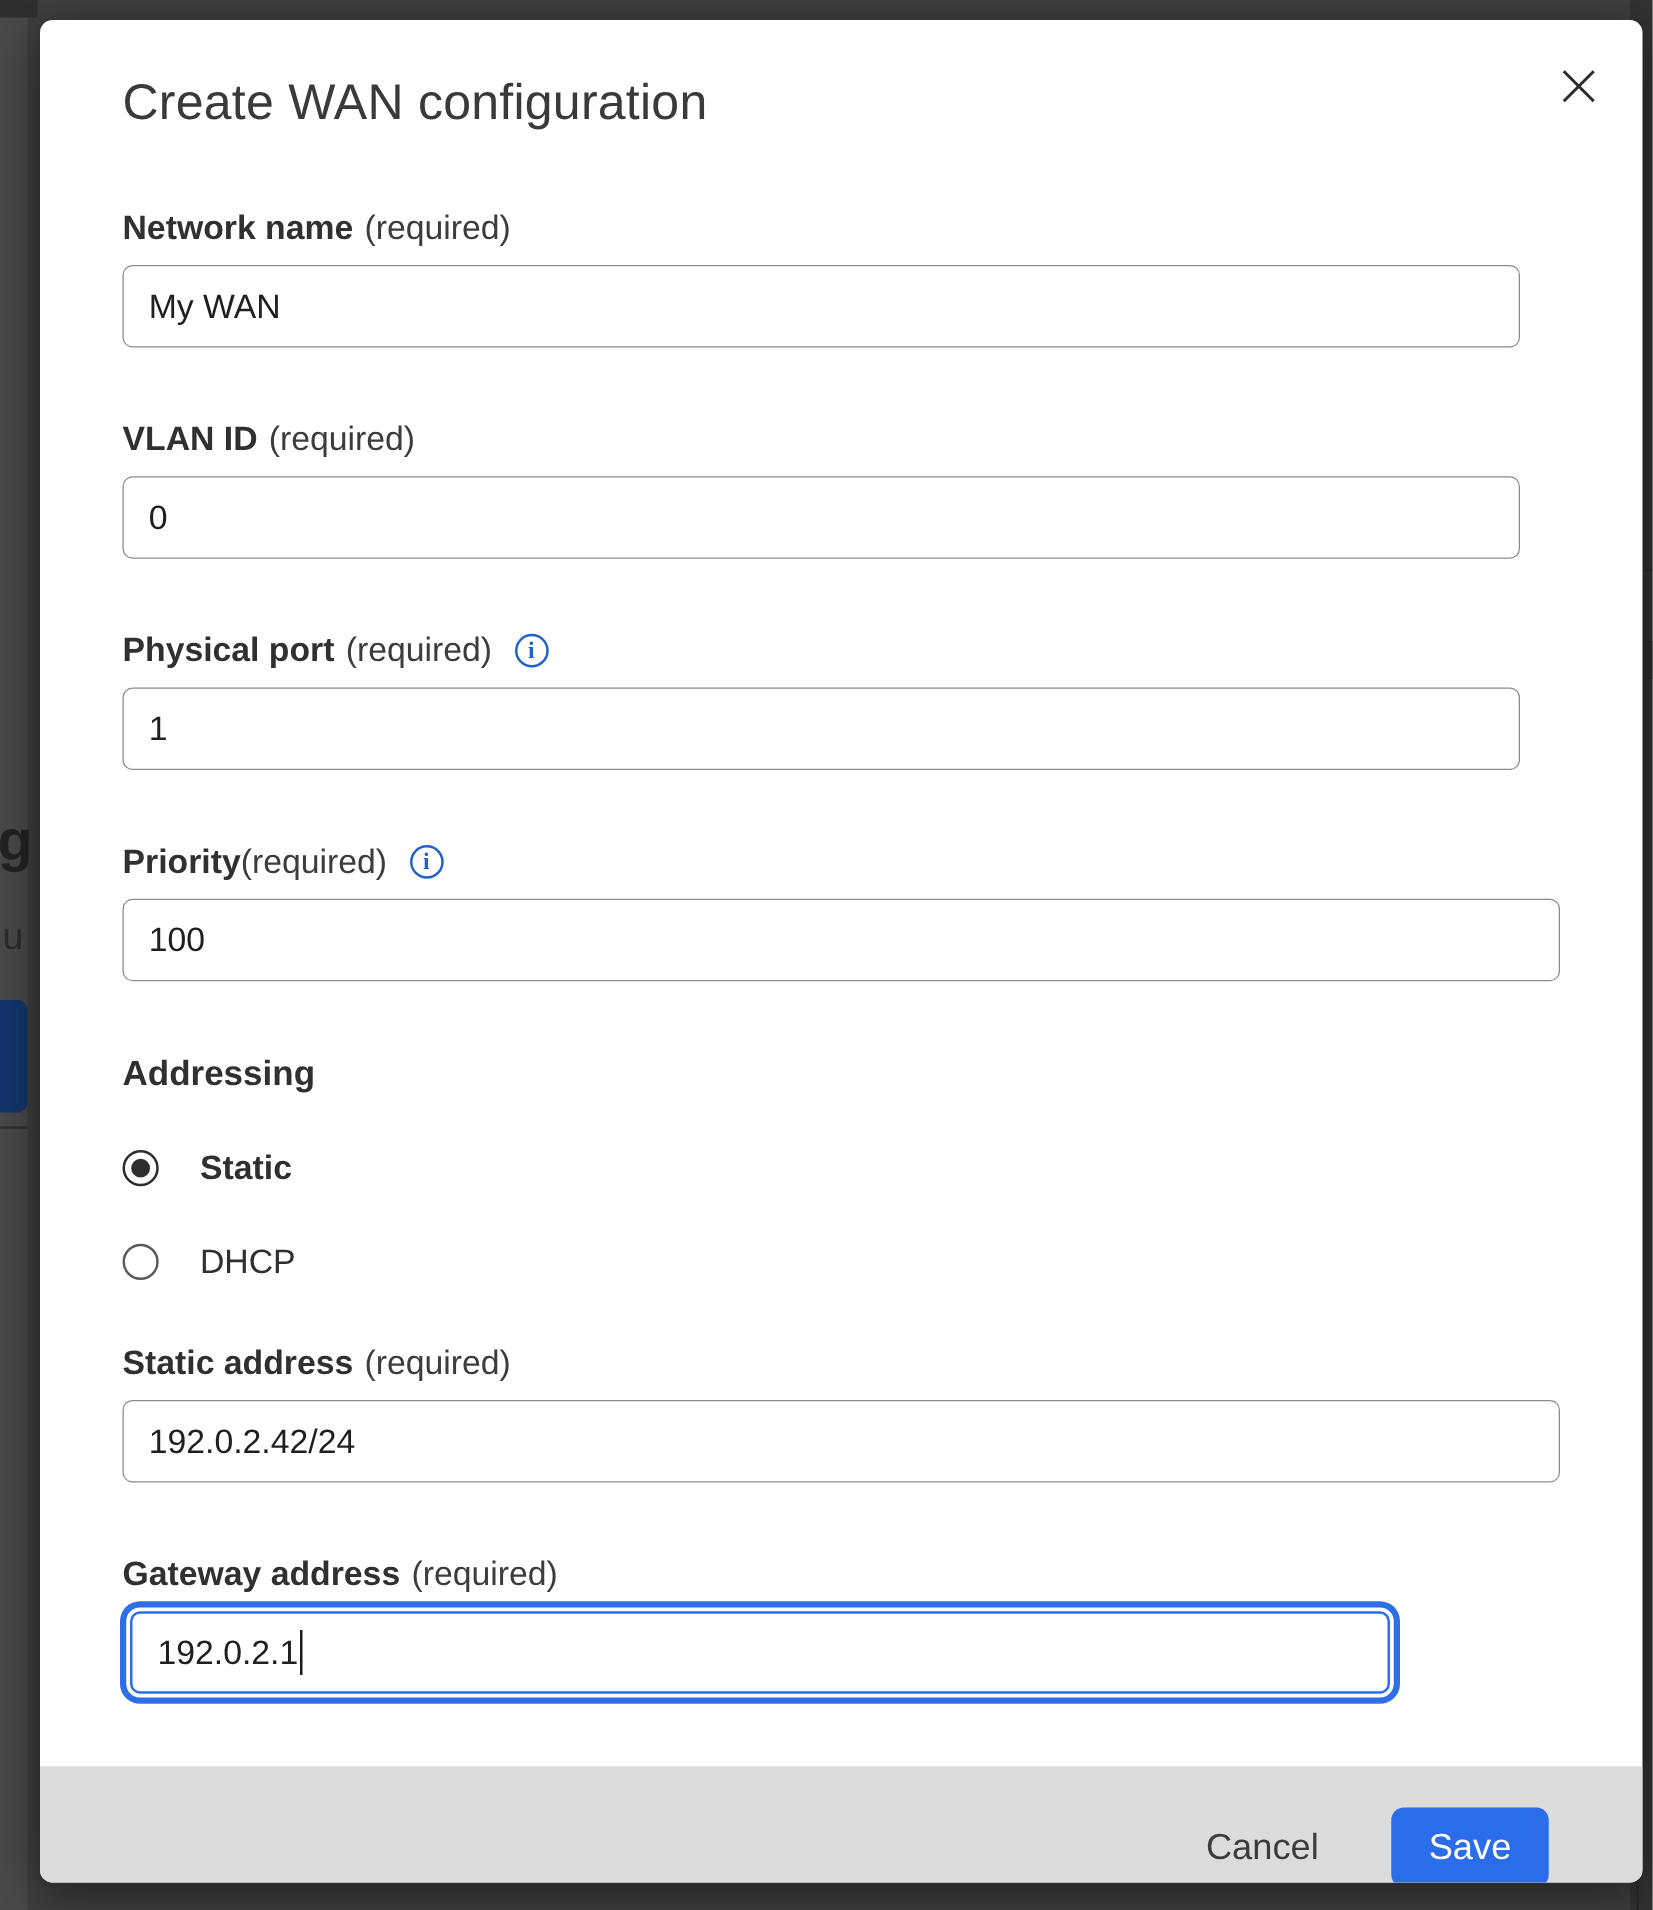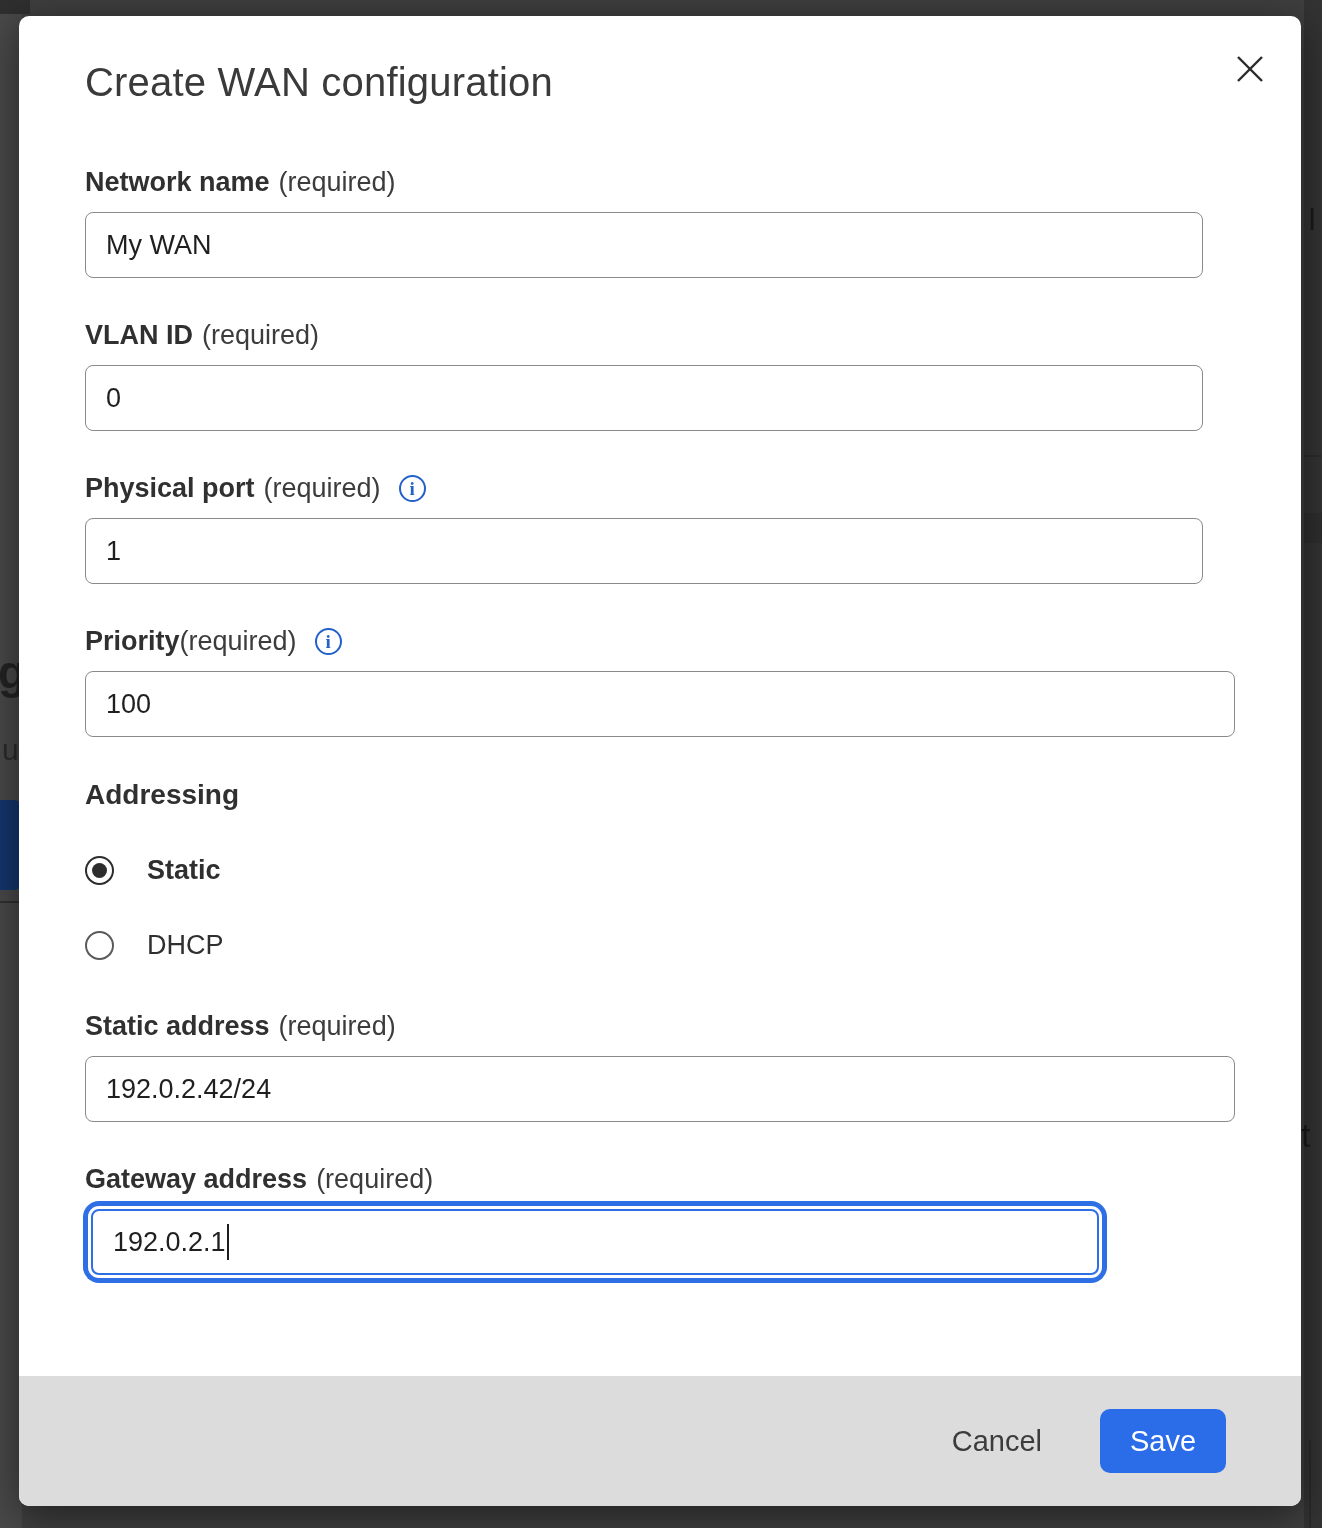--- a/index.html
+++ b/index.html
@@ -23,21 +23,21 @@
   .bg-hline { position: absolute; left: 0; top: 901px; width: 22px; height: 2px; background: #303030; }
   .bg-frag-right-top { left: 1292px; top: 203px; font-size: 30px; color: #151515; }
   .bg-frag-right-bottom { left: 1301px; top: 1116px; font-size: 34px; color: #151515; }
   .bg-vline-right { position: absolute; left: 1309px; top: 1440px; width: 2px; height: 88px; background: #2a2a2a; }
   .bg-hline-right1 { position: absolute; left: 1304px; top: 455px; width: 18px; height: 2px; background: #2c2c2c; }
   .bg-hline-right2 { position: absolute; left: 1304px; top: 513px; width: 18px; height: 30px; background: #2e2e2e; }
   .bg-corner-tl { position: absolute; left: 0; top: 0; width: 30px; height: 14px; background: #2f2f2f; }
 
   
   .modal {
-    position: absolute; left: 19px; top: 16px;
+    position: absolute; left: 32px; top: 16px;
     width: 1282px; height: 1490px;
     background: #ffffff;
     border-radius: 10px;
     box-shadow: 0 8px 40px rgba(0,0,0,.5);
     display: flex; flex-direction: column;
     overflow: hidden;
   }
   .modal-body {
     flex: 1 1 auto;
     padding: 44px 44px 0 66px;
@@ -52,21 +52,21 @@
   }
   .close-btn {
     position: absolute; top: 34px; right: 32px;
     width: 38px; height: 38px;
     background: transparent; border: none; cursor: pointer;
     display: flex; align-items: center; justify-content: center;
   }
   .close-btn svg { display: block; }
 
   
-  .field { margin-bottom: 42px; }
+  .field { margin-bottom: 58px; }
   .field-label { font-size: 27px; color: #333; margin-bottom: 14px; display: flex; align-items: center; }
   .lbl-bold { font-weight: 700; color: #303030; }
   .lbl-req { font-weight: 400; color: #3c3c3c; margin-left: 9px; }
   .field.nospace .lbl-req { margin-left: 0; }
   .info-icon {
     width: 27px; height: 27px; margin-left: 18px;
     border: 2px solid #2161c9; border-radius: 50%;
     color: #2161c9; font-size: 19px; font-weight: 700;
     font-family: "Liberation Serif", serif;
     display: inline-flex; align-items: center; justify-content: center;

